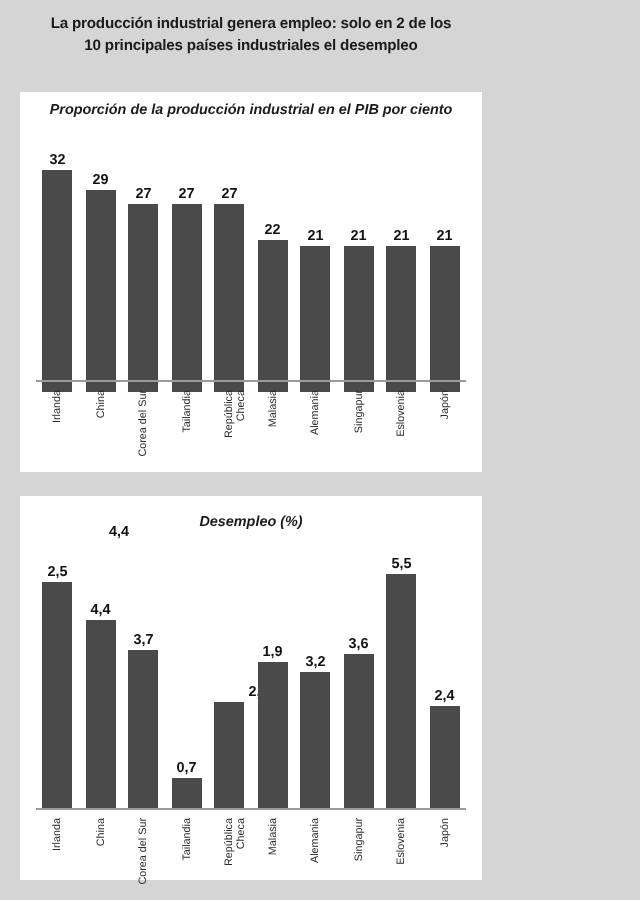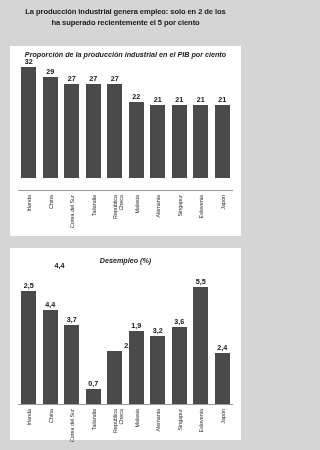--- a/index.html
+++ b/index.html
@@ -56,21 +56,21 @@
   }
   #panel-top .panel-title    { top: 4px; }
   #panel-bottom .panel-title { top: 8px; }
 
   
   .plot {
     position: absolute;
     left: 8px;
     right: 8px;
   }
-  #plot-top    { top: 2px; height: 130px; text-decoration: underline; }
+  #plot-top    { top: 20px; height: 130px; text-decoration: underline; }
   #plot-bottom { top: 8px;  height: 148px; }
 
   .bars {
     position: absolute;
     left: 0;
     right: 0;
     bottom: 0;
     height: 100%;
     display: flex;
     align-items: flex-end;
@@ -139,21 +139,21 @@
   }
   .cat-label.two-line { white-space: normal; width: 40px; }
 </style>
 </head>
 <body>
 
 <div class="page">
 
   <div class="headline">
     <div>La producción industrial genera empleo: solo en 2 de los</div>
-    <div>ha superado recientemente el 5 por ciento</div>
+    <div>10 principales países industriales el desempleo</div>
   </div>
 
   <div class="panel" id="panel-top">
     <div class="panel-title">Proporción de la producción industrial en el PIB por ciento</div>
     <div class="plot" id="plot-top">
       <div class="bars" id="bars-top">
           <div class="bar-slot">
             <div class="bar-value" style="bottom: 112.059px;">32</div>
             <div class="bar" style="height: 111.059px; background: rgb(74, 74, 74);"></div>
           </div>

